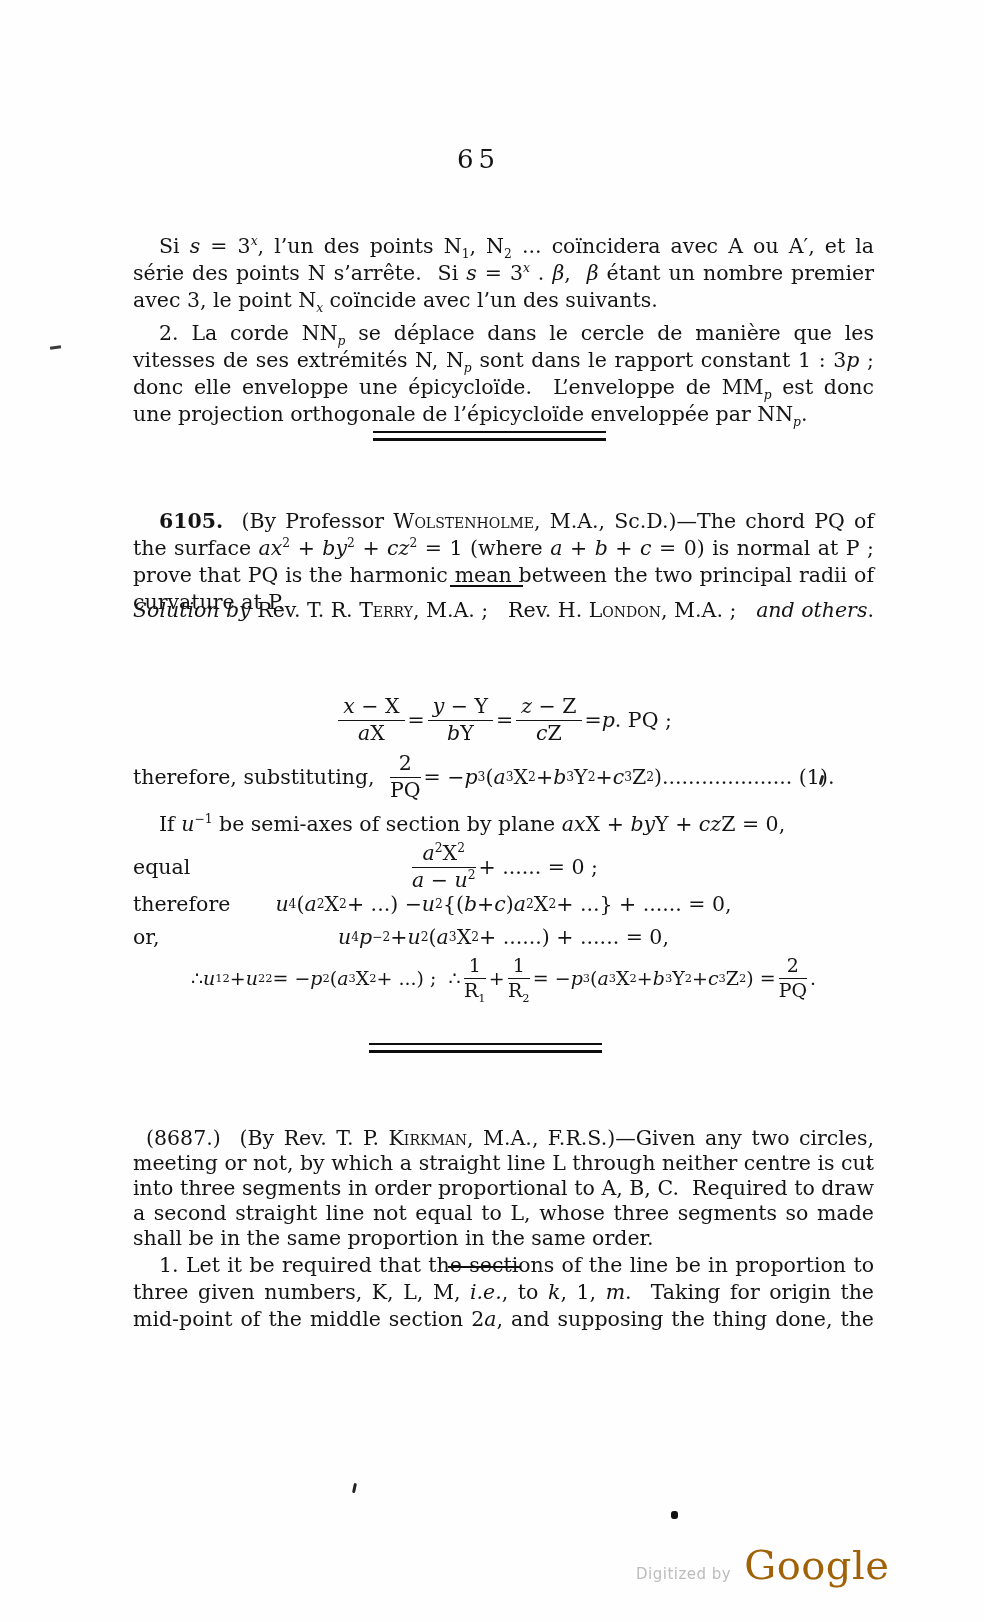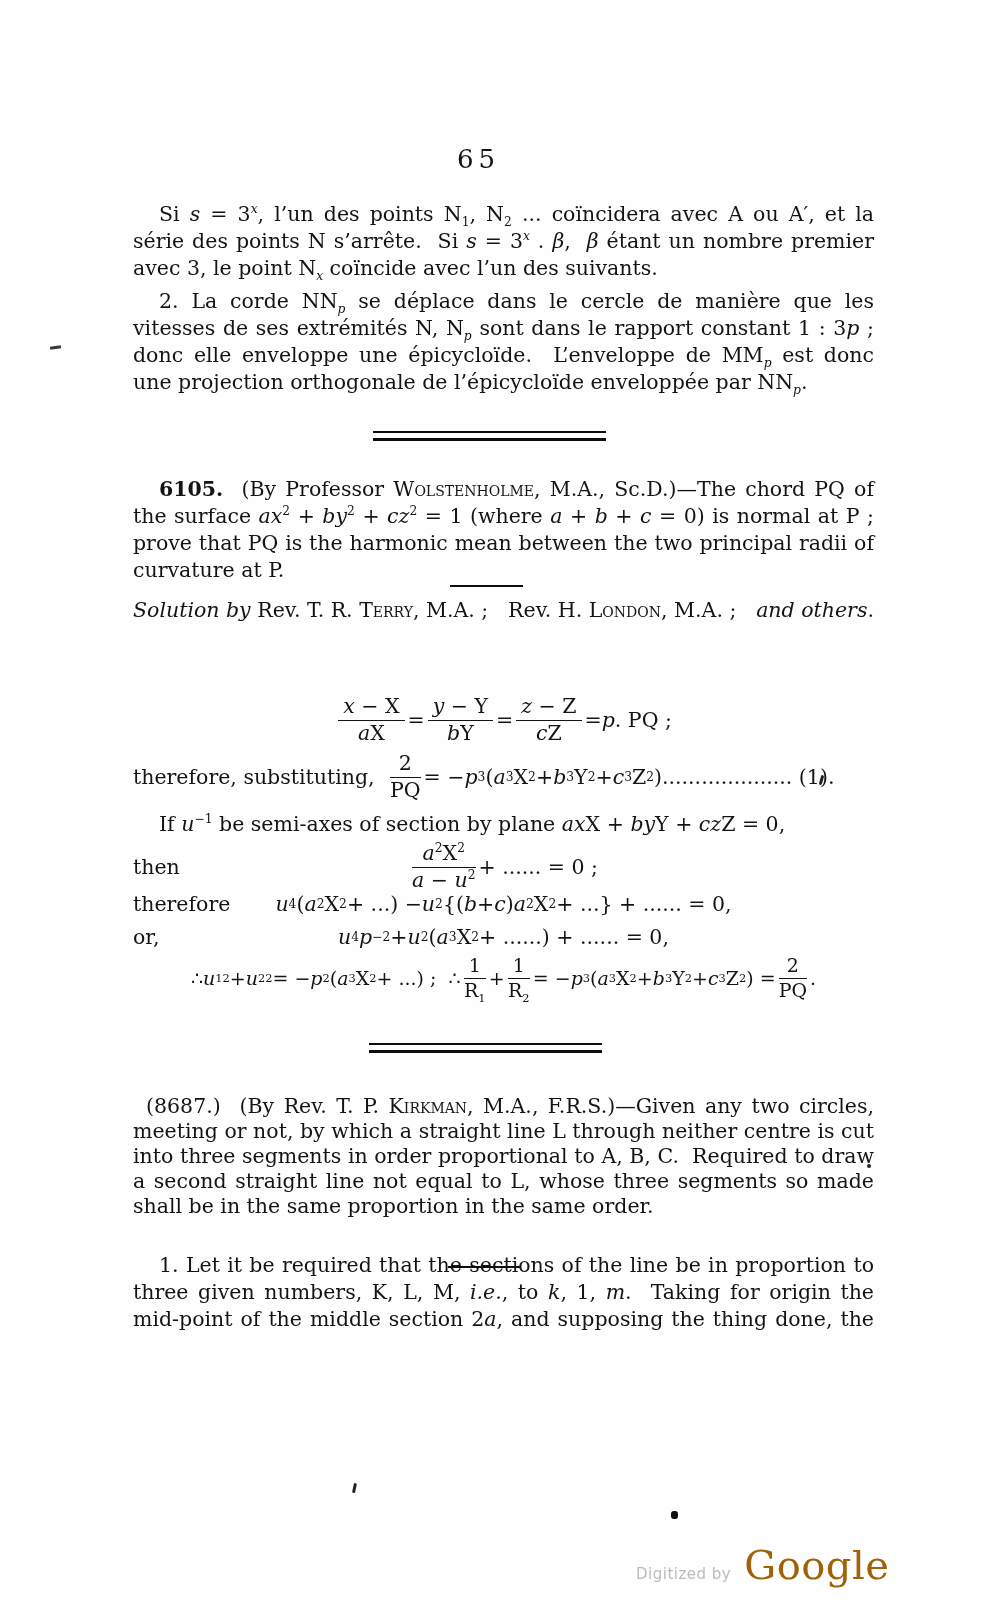--- a/index.html
+++ b/index.html
@@ -5,21 +5,21 @@
   html,body{margin:0;padding:0;background:#ffffff;}
   #page{
     position:relative;width:984px;height:1622px;background:#fefefe;
     font-family:"DejaVu Serif",serif;color:#141414;overflow:hidden;
   }
   .abs{position:absolute;}
   .col{position:absolute;left:133px;width:741px;}
   .fs{font-size:20.5px;line-height:27px;}
   .tight{line-height:25px;}
   p{margin:0;}
-  .just{text-align:justify;}
+  .just{text-align:justify;margin-top:32px;}
   .jlast{text-align:justify;text-align-last:justify;}
   .ind{text-indent:26px;}
   .ind-sm{text-indent:13px;}
   .sc{font-variant:small-caps;}
   sup{font-size:0.6em;line-height:0;vertical-align:super;}
   sub{font-size:0.6em;line-height:0;vertical-align:sub;}
   b{font-weight:bold;}
   
   .f{display:inline-block;vertical-align:middle;text-align:center;margin:0 3px;line-height:1.15;}
   .f .n{display:block;padding:0 5px 1px;border-bottom:1.6px solid #141414;text-align:center;}
@@ -84,21 +84,21 @@
     <span class="lbl">therefore, substituting,</span>
     <span class="eq-left" style="padding-left:254px;"><span class="f">
           <span class="n">2</span>
           <span class="d">PQ</span>
         </span> = −<i>p</i><sup>3</sup> (<i>a</i><sup>3</sup>X<sup>2</sup> + <i>b</i><sup>3</sup>Y<sup>2</sup> + <i>c</i><sup>3</sup>Z<sup>2</sup>).................... (1).</span>
   </div>
 
   <p class="col fs ind" style="top:811px;">If <i>u</i><sup>−1</sup> be semi-axes of section by plane <i>ax</i>X + <i>by</i>Y + <i>cz</i>Z = 0,</p>
 
   <div class="eqrow fs" style="top:838px;height:58px;">
-    <span class="lbl">then</span>
+    <span class="lbl">equal</span>
     <span class="eq"><span class="f">
           <span class="n"><i>a</i><sup>2</sup>X<sup>2</sup></span>
           <span class="d"><i>a</i> − <i>u</i><sup>2</sup></span>
         </span> + ...... = 0 ;</span>
   </div>
 
   <div class="eqrow fs" style="top:890px;height:28px;">
     <span class="lbl">therefore</span>
     <span class="eq"><i>u</i><sup>4</sup> (<i>a</i><sup>2</sup>X<sup>2</sup> + ...) − <i>u</i><sup>2</sup> {(<i>b</i> + <i>c</i>) <i>a</i><sup>2</sup>X<sup>2</sup> + ...} + ...... = 0,</span>
   </div>

